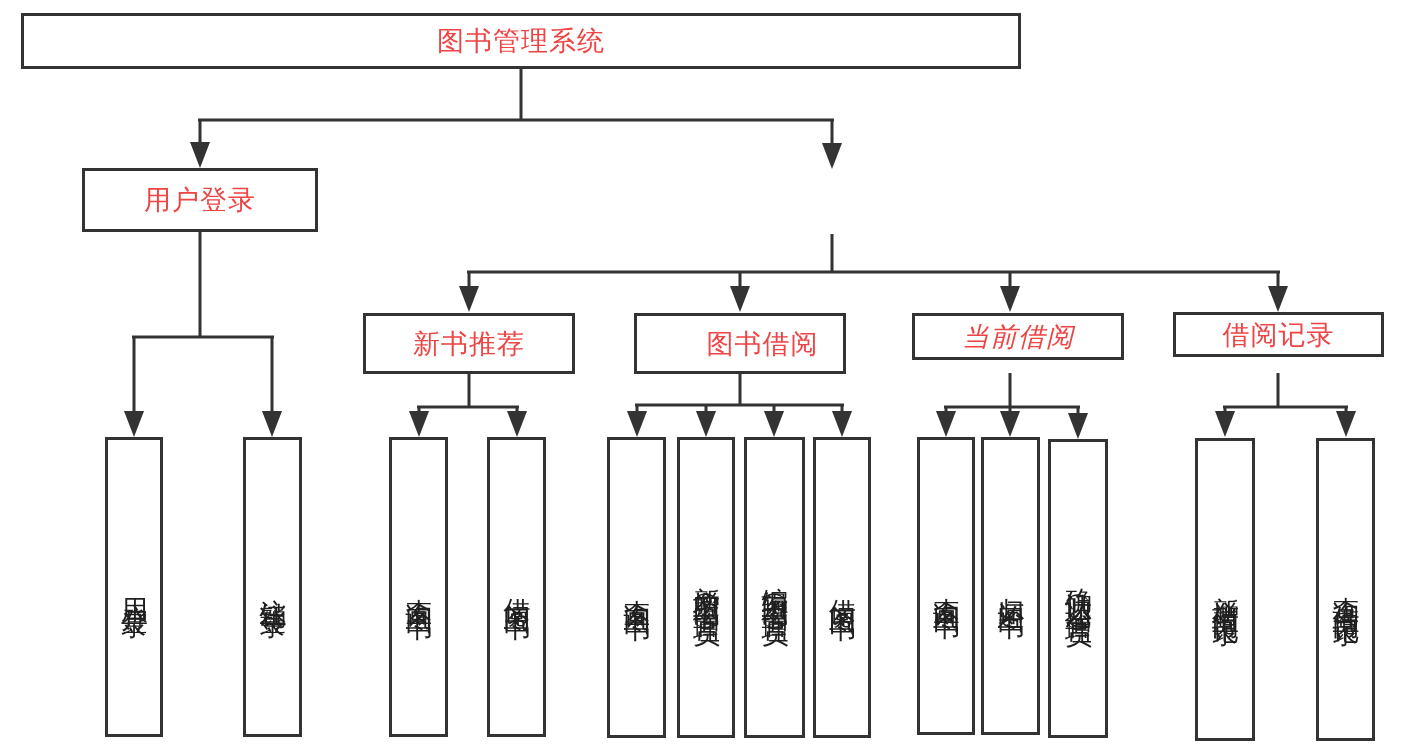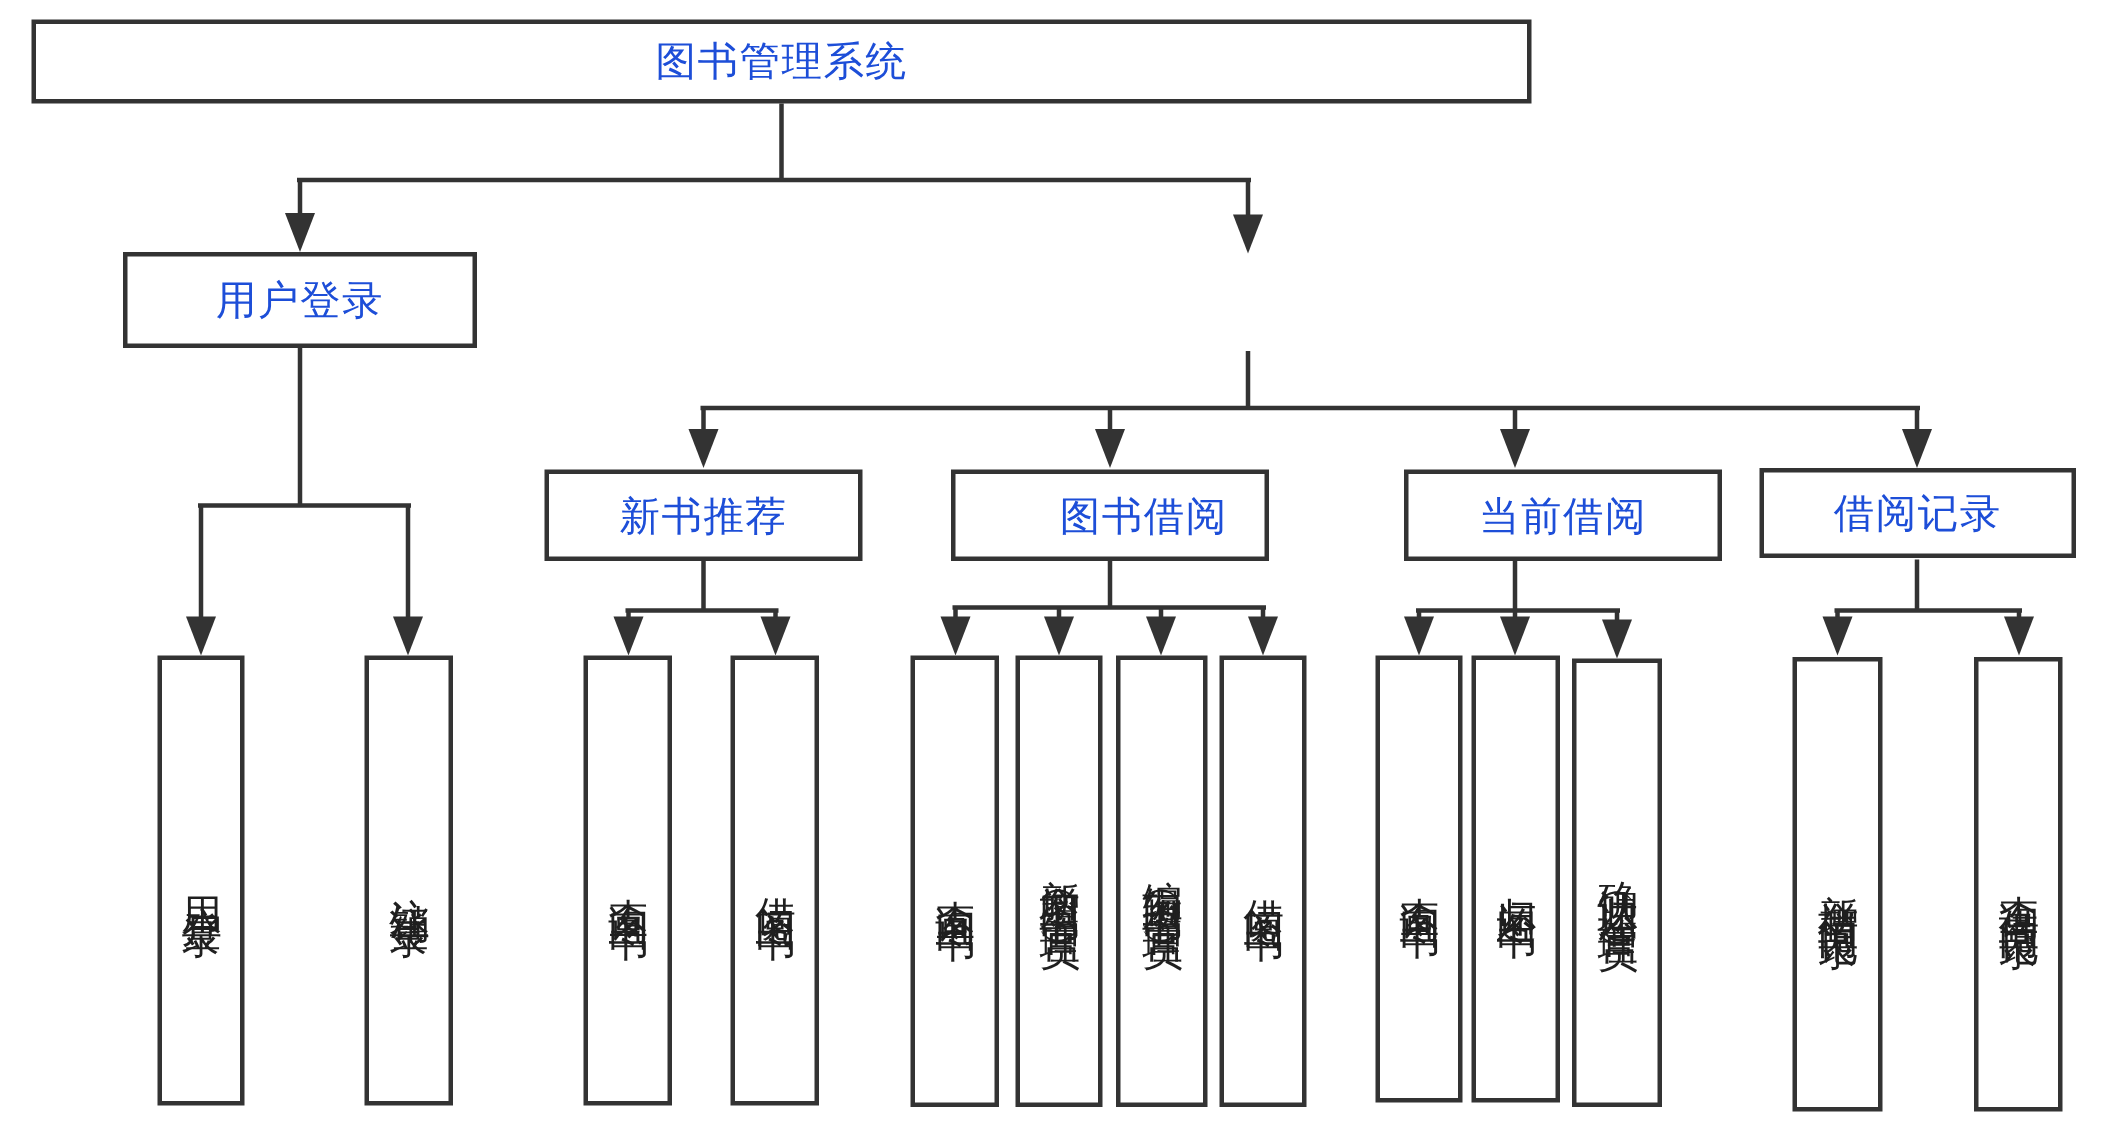--- a/index.html
+++ b/index.html
@@ -22,21 +22,21 @@
     box-sizing: border-box;
     border: 3px solid #333333;
     background: #ffffff;
     display: flex;
     align-items: center;
     justify-content: center;
     z-index: 2;
   }
   .hlabel {
     font-size: 27px;
-    color: #1d4ed8;
+    color: #ef4444;
     letter-spacing: 1px;
     white-space: nowrap;
   }
   .vlabel {
     writing-mode: vertical-rl;
     text-orientation: mixed;
     font-size: 27px;
     line-height: 1;
     letter-spacing: 5px;
     color: #1f1f1f;
@@ -101,24 +101,24 @@
   <div class="node" style="left:82px; top:168px; width:236px; height:64px;">
     <span class="hlabel">用户登录</span>
   </div>
 
   <div class="node" style="left:363px; top:313px; width:212px; height:61px;">
     <span class="hlabel">新书推荐</span>
   </div>
   <div class="node" style="left:634px; top:313px; width:212px; height:61px;padding-left:45px;">
     <span class="hlabel">图书借阅</span>
   </div>
-  <div class="node" style="left:936px; top:313px; width:212px; height:61px;">
+  <div class="node" style="left:912px; top:313px; width:212px; height:47px;font-style:italic;">
     <span class="hlabel">当前借阅</span>
   </div>
-  <div class="node" style="left:1173px; top:312px; width:211px; height:60px;">
+  <div class="node" style="left:1173px; top:312px; width:211px; height:45px;">
     <span class="hlabel">借阅记录</span>
   </div>
 
   <div class="node" style="left:105px; top:437px; width:58px; height:300px;">
     <span class="vlabel">用户登录</span>
   </div>
   <div class="node" style="left:243px; top:437px; width:59px; height:300px;">
     <span class="vlabel">注销登录</span>
   </div>
 

